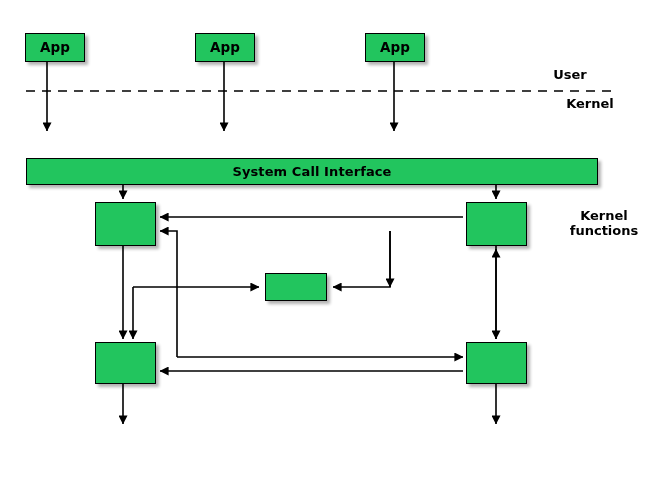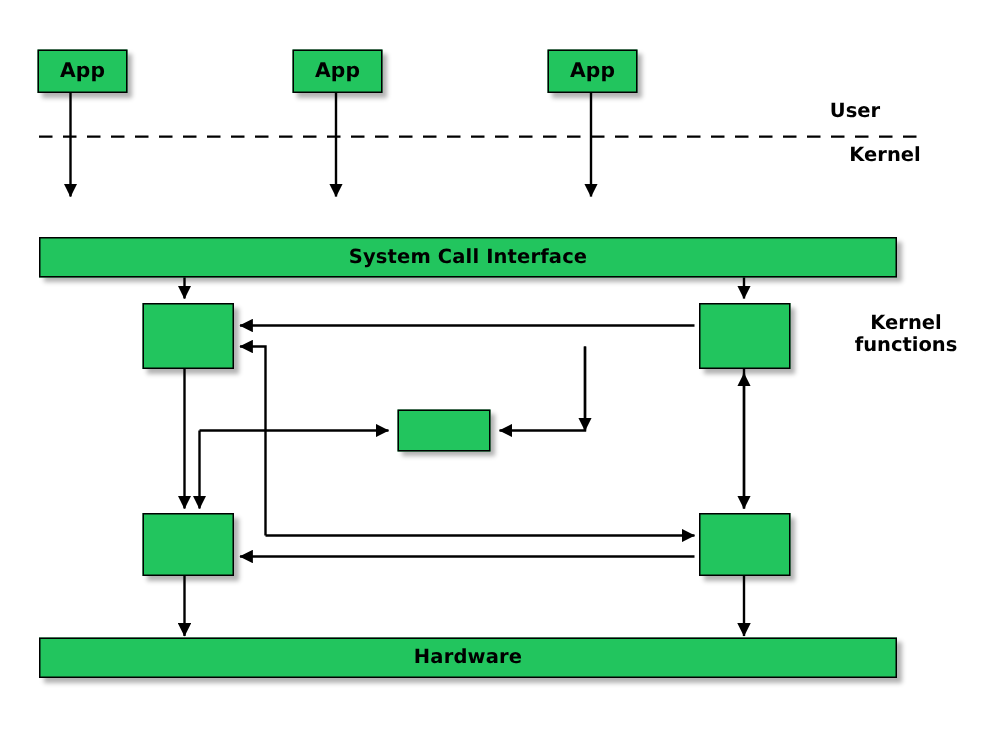--- a/index.html
+++ b/index.html
@@ -106,23 +106,20 @@
   </div>
 
   <div class="node" style="left:95px;top:342px;width:61px;height:42px;">
     <span class="lbl"></span>
   </div>
 
   <div class="node" style="left:466px;top:342px;width:61px;height:42px;">
     <span class="lbl"></span>
   </div>
 
-  <div class="node bar" style="left:26px;top:425px;width:572px;height:27px;">
-    <span class="lbl">Hardware</span>
-  </div>
 
   <div class="layer-label" style="left:530px;top:68px;width:80px;">User</div>
 
   <div class="layer-label" style="left:550px;top:97px;width:80px;">Kernel</div>
 
   <div class="side-label" style="left:548px;top:208px;width:112px;">Kernel
 functions</div>
 
 
 </div>

